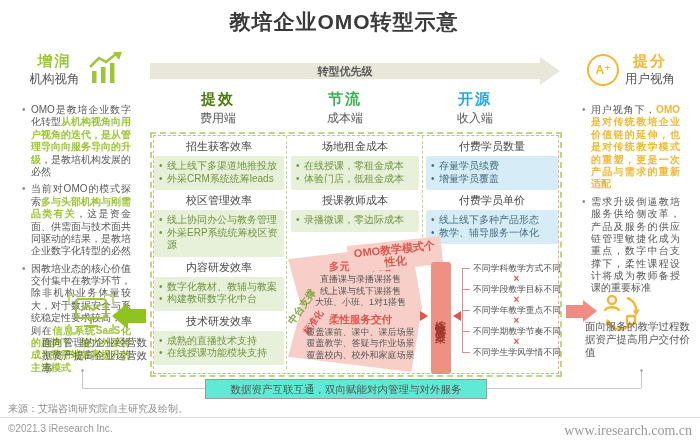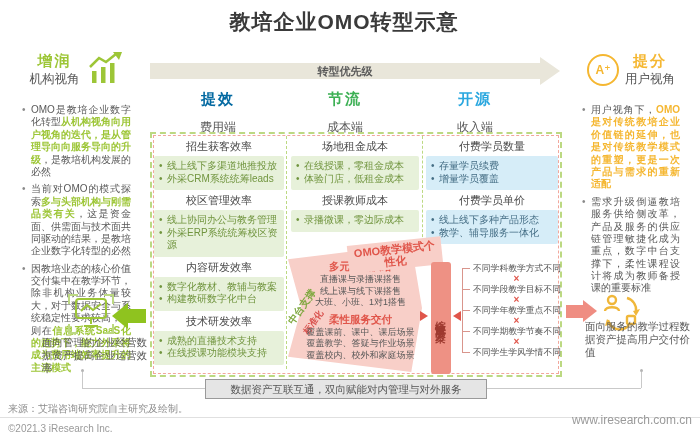--- a/index.html
+++ b/index.html
@@ -22,22 +22,22 @@
   .bullets li::before{content:"•";position:absolute;left:0;top:0;color:#8a8a8a;}
   .hl-green{color:#9dc637;font-weight:bold;}
   .hl-yellow{color:#f5b731;font-weight:bold;}
   
   .pri-body{position:absolute;left:150px;top:63px;width:390px;height:16px;background:#e9e6da;
             text-align:center;font-size:11px;font-weight:bold;color:#595959;line-height:16px;}
   .pri-head{position:absolute;left:540px;top:57px;width:0;height:0;
             border-top:14px solid transparent;border-bottom:14px solid transparent;border-left:20px solid #e9e6da;}
   .ch{position:absolute;top:90px;width:110px;text-align:center;}
   .ch .tag{font-size:15px;font-weight:bold;letter-spacing:2px;}
-  .ch .sub{font-size:12px;color:#595959;margin-top:10px;}
-  .c-lgreen{color:#0369a1;} .c-green{color:#3cb054;} .c-blue{color:#29a7df;}
+  .ch .sub{font-size:12px;color:#595959;margin-top:1px;}
+  .c-lgreen{color:#4d7c0f;} .c-green{color:#3cb054;} .c-blue{color:#29a7df;}
   
   .main-box{position:absolute;left:150px;top:132px;width:408px;height:241px;
             border:2px dashed #bcd982;}
   .inner-frame{position:absolute;inset:1px;border:1px dashed #f2a79c;pointer-events:none;}
   .sep-v{position:absolute;top:2px;border-left:1.5px dashed #bcd982;}
   .sep-v1{left:134px;height:233px;}
   .sep-v2{left:270px;height:106px;}
   .col{position:absolute;top:2px;}
   .col-1{left:2px;width:130px;}
   .col-2{left:139px;width:128px;}
@@ -90,26 +90,26 @@
   .ba-left .head{float:left;width:0;height:0;border-top:13px solid transparent;border-bottom:13px solid transparent;border-right:16px solid #8fc31f;}
   .ba-left .body{float:left;width:18px;height:14px;background:#8fc31f;margin-top:6px;}
   .ba-right{left:566px;top:300px;}
   .ba-right .body{float:left;width:17px;height:13px;background:#ef8d82;margin-top:5px;}
   .ba-right .head{float:left;width:0;height:0;border-top:11px solid transparent;border-bottom:11px solid transparent;border-left:14px solid #ef8d82;}
   .cycle-wrap{position:absolute;left:598px;top:290px;}
   
   .conn{position:absolute;background:#c9c9c9;}
   .dot{position:absolute;width:3px;height:3px;border-radius:50%;background:#b5b5b5;}
   .bottom-bar{position:absolute;left:205px;top:379px;width:280px;height:18px;border:1px solid #9a9a9a;
-              background:#e5e5e5;text-align:center;font-size:10.5px;color:#555;line-height:18px;}
+              background:#5eead4;text-align:center;font-size:10.5px;color:#555;line-height:18px;}
   
   .src{position:absolute;left:8px;top:402px;font-size:10px;color:#8c8c8c;}
   .footer-line{position:absolute;left:0;top:417px;width:700px;height:1px;background:#e0e0e0;}
   .copyright{position:absolute;left:8px;top:423px;font-size:10px;color:#9a9a9a;}
-  .site{position:absolute;right:8px;top:413px;font-size:12px;color:#9a9a9a;}
+  .site{position:absolute;right:8px;top:423px;font-size:14px;color:#9a9a9a;font-family:Liberation Serif, serif;}
 </style>
 </head>
 <body>
 
 <div class="page">
 
   <div class="title">教培企业OMO转型示意</div>
 
   <div class="side-panel left-panel">
     <div class="role">

